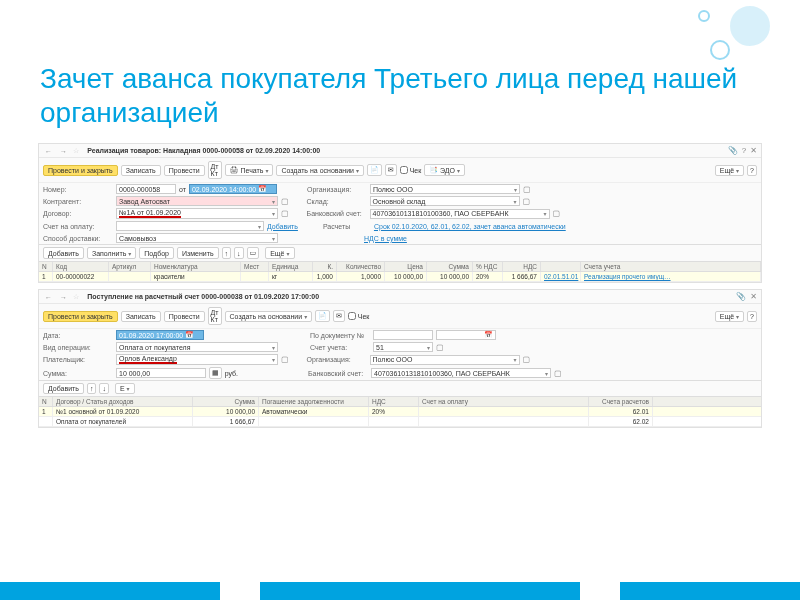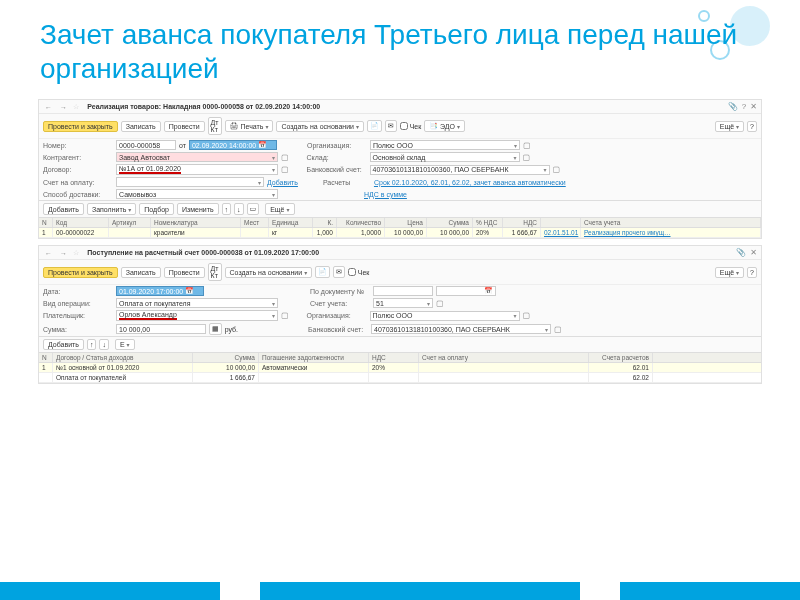--- a/index.html
+++ b/index.html
@@ -1,18 +1,18 @@
 <!DOCTYPE html>
 <html><head>
 <meta charset="utf-8">
 <style>
   * { box-sizing: border-box; margin: 0; padding: 0; }
   body { font-family: Arial, sans-serif; width: 800px; height: 600px; overflow: hidden; background: #fff; position: relative; }
   
-  .slide-title { color: #00a3e0; font-size: 28px; font-weight: 400; padding: 18px 24px 10px 40px; line-height: 1.2; }
+  .slide-title { color: #00a3e0; font-size: 28px; font-weight: 400; padding: 18px 24px 10px 40px; line-height: 1.2; margin-top: 44px; }
   
   .deco-top { position: absolute; top: 0; right: 0; width: 140px; height: 80px; overflow: hidden; }
   .deco-bottom { position: absolute; bottom: 0; left: 0; right: 0; height: 30px; overflow: hidden; }
   .deco-circle { position: absolute; border: 2px solid #00a3e0; border-radius: 50%; opacity: 0.4; }
   .deco-bar { position: absolute; bottom: 0; height: 18px; background: #00a3e0; }
   
   .form-panel { margin: 4px 38px; font-size: 7px; color: #333; border: 1px solid #e0e0e0; background: #fafafa; }
   .panel-topbar { display: flex; align-items: center; padding: 2px 4px; gap: 4px; border-bottom: 1px solid #e8e8e8; }
   .nav-arrow { color: #888; padding: 0 2px; cursor: pointer; }
   .star { color: #ccc; }

